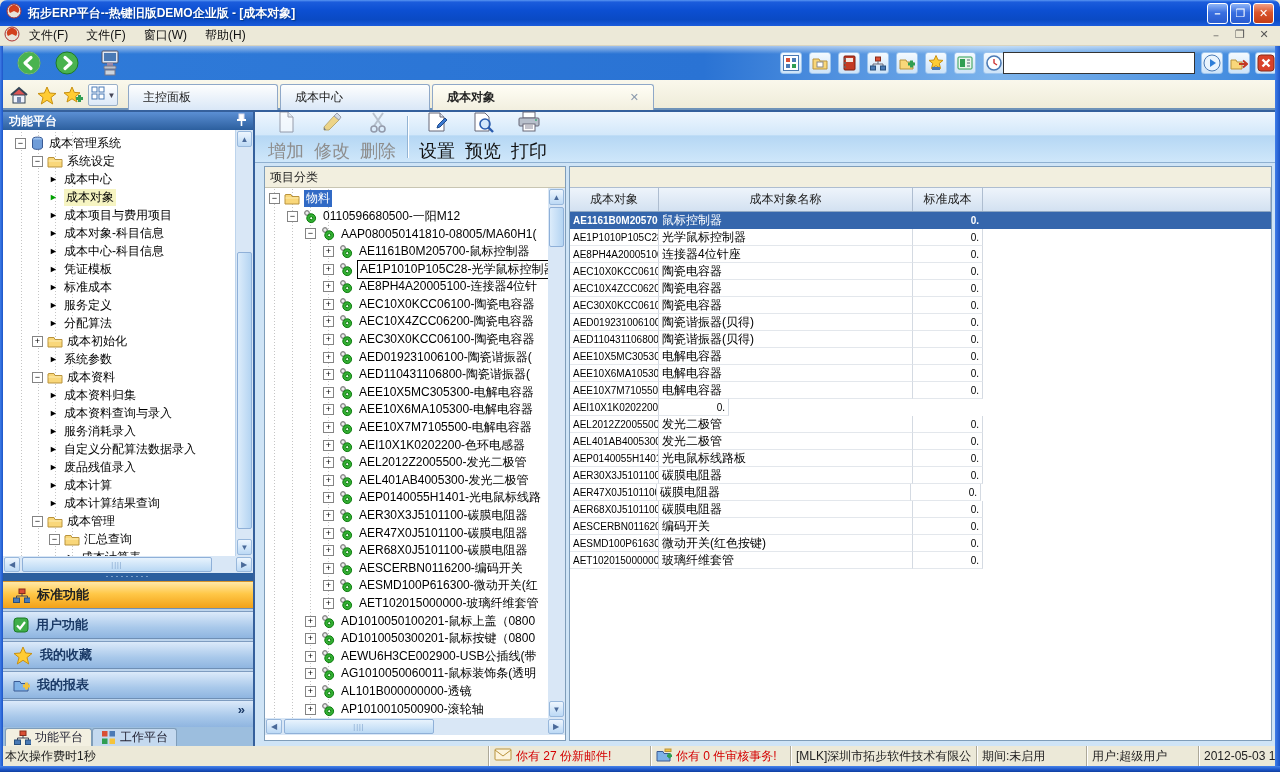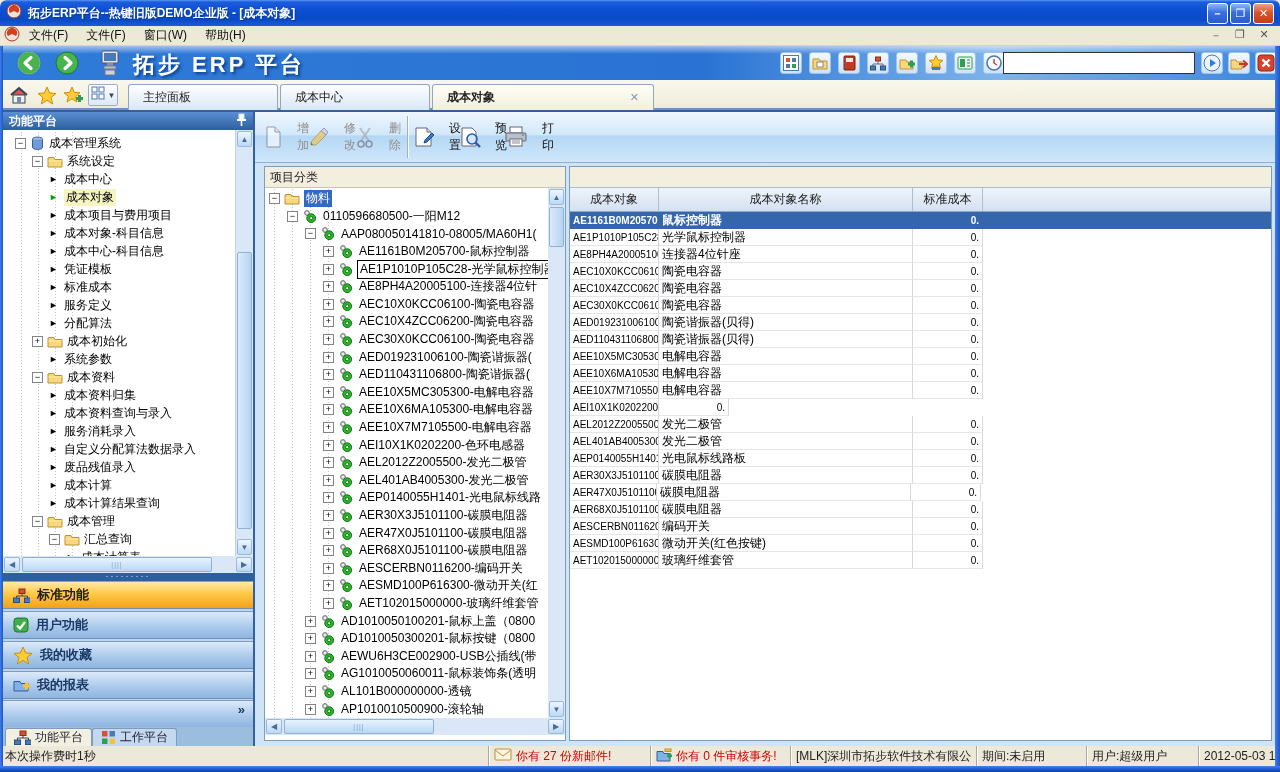--- a/index.html
+++ b/index.html
@@ -102,21 +102,21 @@
   .sb-chevron .chev{position:absolute;right:8px;top:3px;color:#1b3a66;font-weight:bold;font-size:13px;line-height:11px;text-align:center;}
   .sb-tabs{position:absolute;left:0;top:615px;width:250px;height:19px;background:#9cbede;display:flex;align-items:flex-end;padding-left:2px;}
   .sb-tab{height:18px;display:flex;align-items:center;gap:4px;font-size:12px;padding:0 8px;border:1px solid #7f9db9;border-bottom:none;
     border-radius:3px 3px 0 0;background:#c4d9ef;color:#223;}
   .sb-tab.active{background:#f3f0e1;font-weight:normal;}
 
   
   .toolbar{left:255px;top:112px;width:1020px;height:51px;
     background:linear-gradient(180deg,#eef6fe 0%,#d3e8fa 45%,#b5d7f4 48%,#cfe7fa 100%);
     border-bottom:1px solid #8fb0d0;display:flex;align-items:center;padding-left:8px;}
-  .tbtn{width:46px;height:46px;display:flex;flex-direction:row;align-items:center;justify-content:center;gap:14px;font-size:12px;color:#111;}
+  .tbtn{width:46px;height:46px;display:flex;flex-direction:column;align-items:center;justify-content:center;gap:6px;font-size:18px;color:#111;}
   .tbtn.disabled{color:#8e8e8e;}
   .tbtn.disabled .ticon{opacity:.6;}
   .tsep{width:1px;height:42px;background:#93b4d4;margin:0 6px;box-shadow:1px 0 0 #fff;}
 
   
   .mid-panel{left:264px;top:166px;width:302px;height:575px;border:1px solid #7f9db9;background:#fff;}
   .panel-header{position:absolute;left:0;top:0;width:100%;height:21px;background:#f2efdf;border-bottom:1px solid #c8c5b2;
     font-size:12px;color:#222;display:flex;align-items:center;padding:0 5px;}
   .mid-tree{position:absolute;left:0;top:21px;width:283px;height:530px;overflow:hidden;padding-top:2px;
     background-image:
@@ -140,21 +140,21 @@
     background:linear-gradient(180deg,#eef4fb,#d3e1f1);border-bottom:1px solid #8fa8c4;font-size:12px;color:#222;}
   .th{display:flex;align-items:center;justify-content:center;border-right:1px solid #aebdd0;height:100%;}
   .tbl-body{position:absolute;left:0;top:45px;width:100%;}
   .tr{display:flex;height:17px;}
   .td{font-size:10px;display:flex;align-items:center;padding:0 3px;overflow:hidden;white-space:nowrap;
     border-right:1px solid #d4dae2;border-bottom:1px solid #e3e7ec;color:#000;}
   .td.name{font-size:12px;}
   .td.num{justify-content:flex-end;}
   .td.fill{border:none;flex:1;}
   .tr.selected .td{background:#3566ac;color:#fff;border-color:#3566ac;}
-  .tr.selected .td.name{font-weight:bold;}
+  .tr.selected .td.name{font-weight:normal;}
   .tr.selected .td.num{font-weight:bold;}
   .tr.selected .td:first-child{font-weight:bold;}
 
   
   .main-bg{left:255px;top:163px;width:1020px;height:583px;background:#cfe4f6;}
 
   
   .statusbar{left:0;top:746px;width:1280px;height:20px;background:#ece9d8;display:flex;font-size:12px;color:#222;}
   .seg{border-left:1px solid #aca899;box-shadow:inset 1px 0 0 #fff;display:flex;align-items:center;padding:0 5px;gap:4px;
     overflow:hidden;white-space:nowrap;height:20px;}
@@ -204,21 +204,20 @@
           <circle cx="12" cy="12" r="11" fill="#49b34f" stroke="#1d7a26"></circle>
           <path d="M10 6.5 L16 12 L10 17.5" stroke="#fff" stroke-width="3.2" fill="none" stroke-linecap="round" stroke-linejoin="round"></path>
         </svg></span>
     <span class="navbtn" style="left:96px;top:3px;" id="nav-pc"><svg width="22" height="28">
           <rect x="3" y="2" width="16" height="12" rx="1" fill="#dfe8f4" stroke="#556"></rect>
           <rect x="5" y="4" width="12" height="8" fill="#4a7ab5"></rect>
           <rect x="8" y="14" width="6" height="3" fill="#98a"></rect>
           <rect x="5" y="17" width="12" height="3" rx="1" fill="#b8c0cc" stroke="#778"></rect>
           <rect x="6" y="21" width="10" height="5" fill="#ccd4de" stroke="#778"></rect>
         </svg></span>
-    <span class="brand">拓步 ERP 平台</span>
     <span id="banner-right"><span class="bicon" style="left: 777px;">
           <svg width="16" height="16">
             <rect x="0.5" y="0.5" width="15" height="15" fill="#fff" stroke="#4a7ab5"></rect>
             <rect x="3" y="3" width="4" height="4" fill="#d94f35"></rect>
             <rect x="9" y="3" width="4" height="4" fill="#4a7ab5"></rect>
             <rect x="3" y="9" width="4" height="4" fill="#4a7ab5"></rect>
             <rect x="9" y="9" width="4" height="4" fill="#2f9e52"></rect>
           </svg>
         </span><span class="bicon" style="left: 806px;">
           <svg width="16" height="14">

